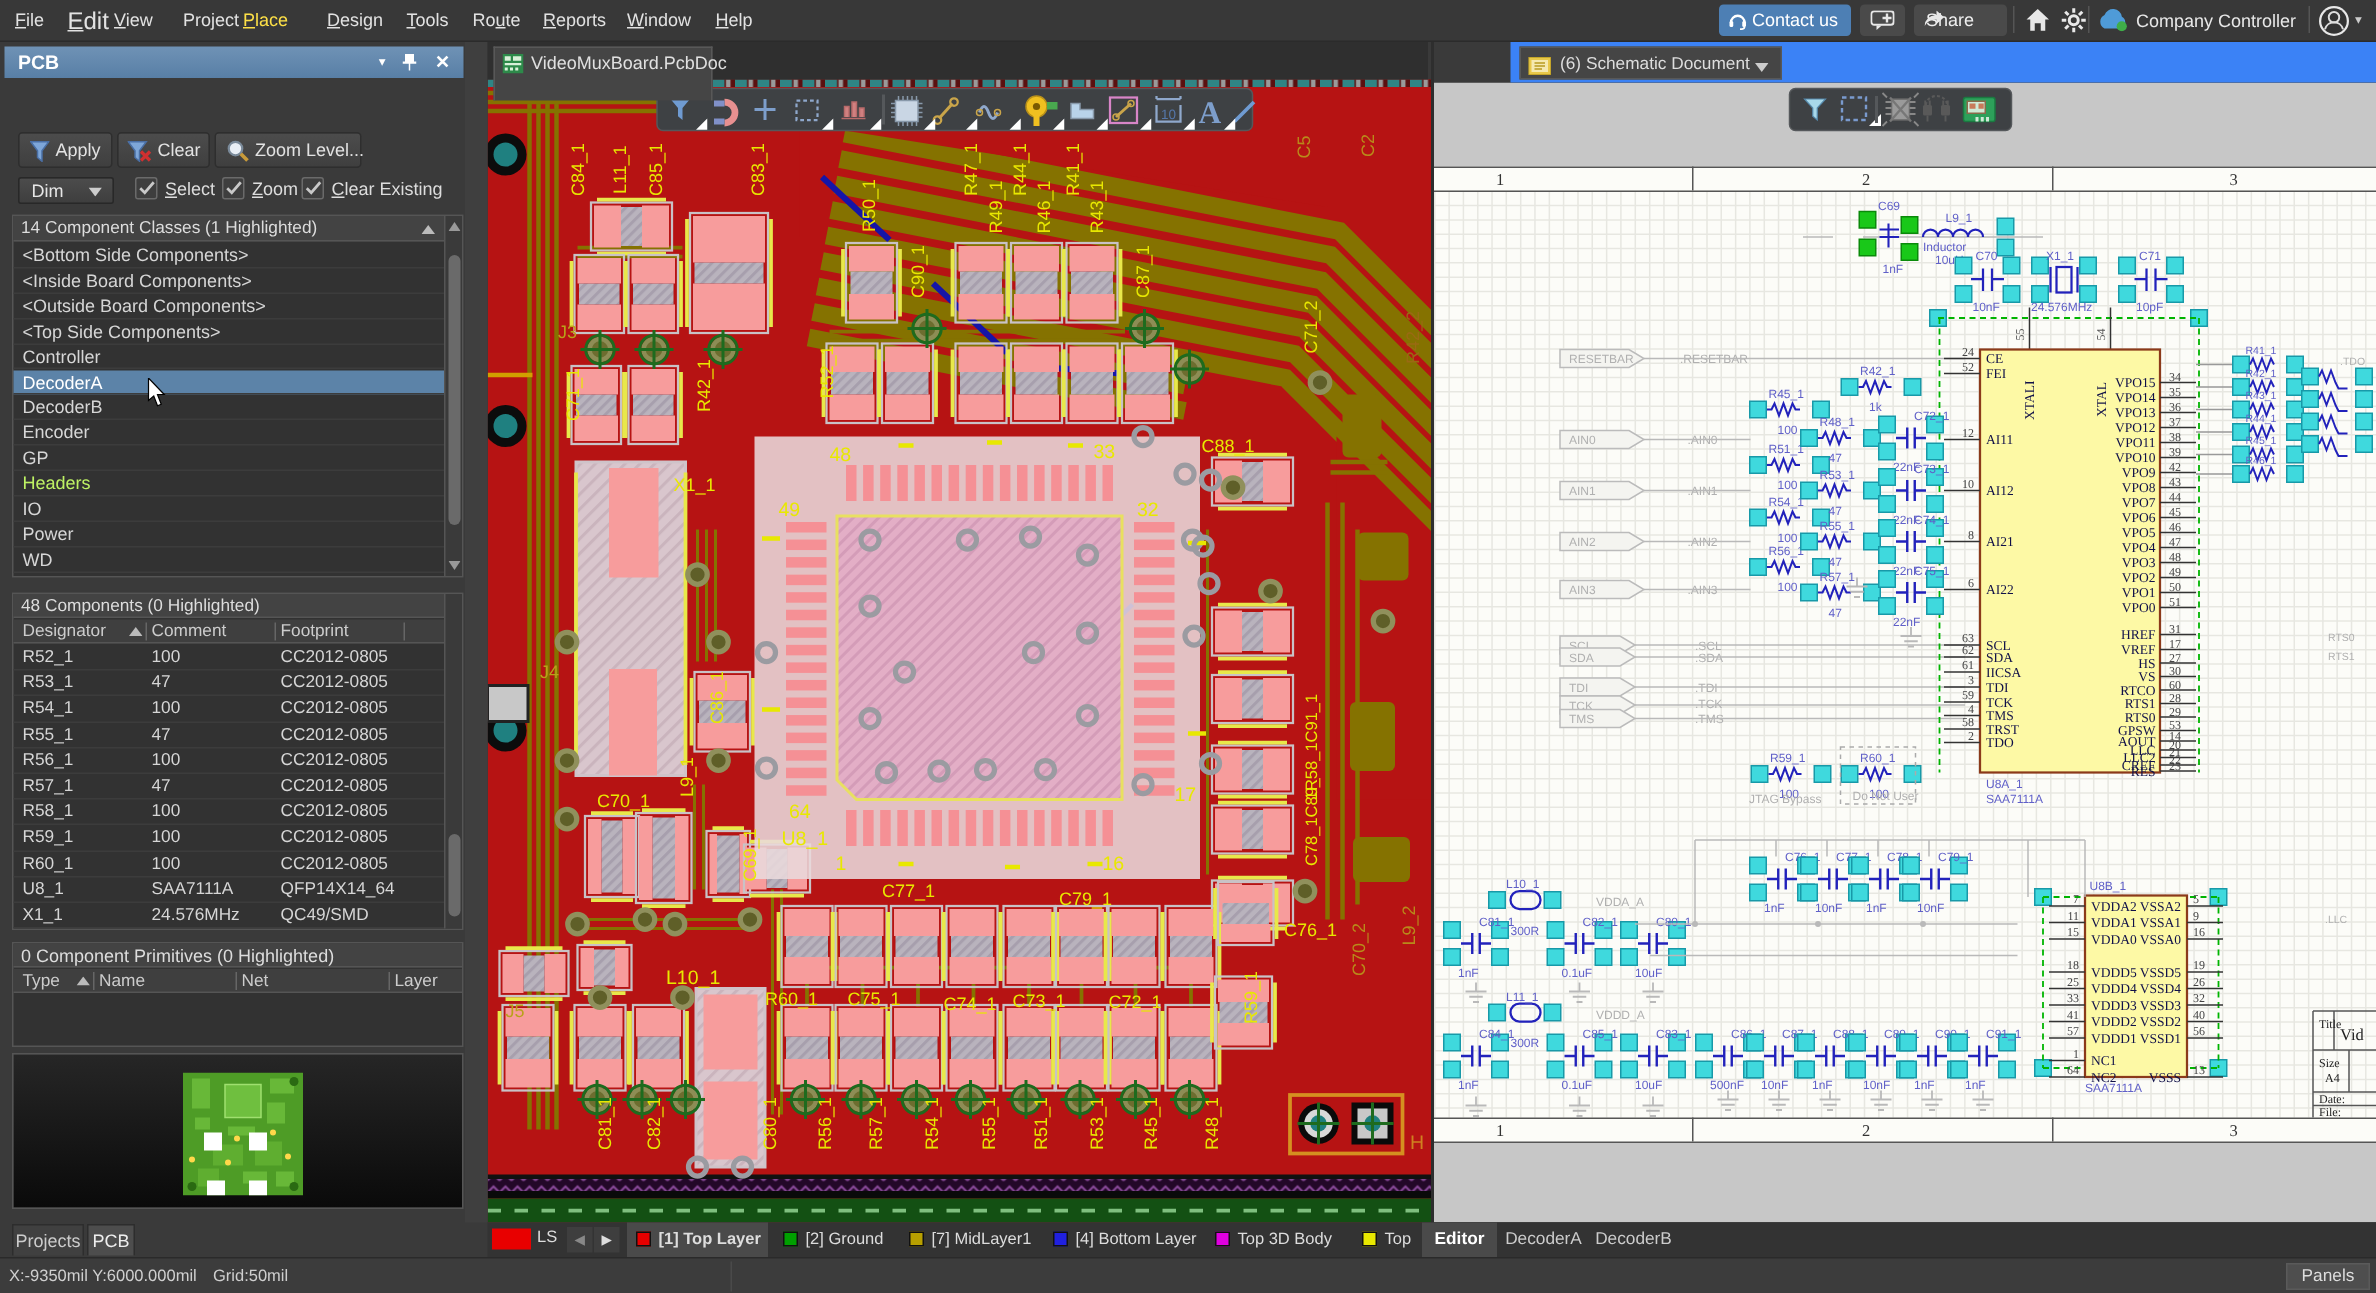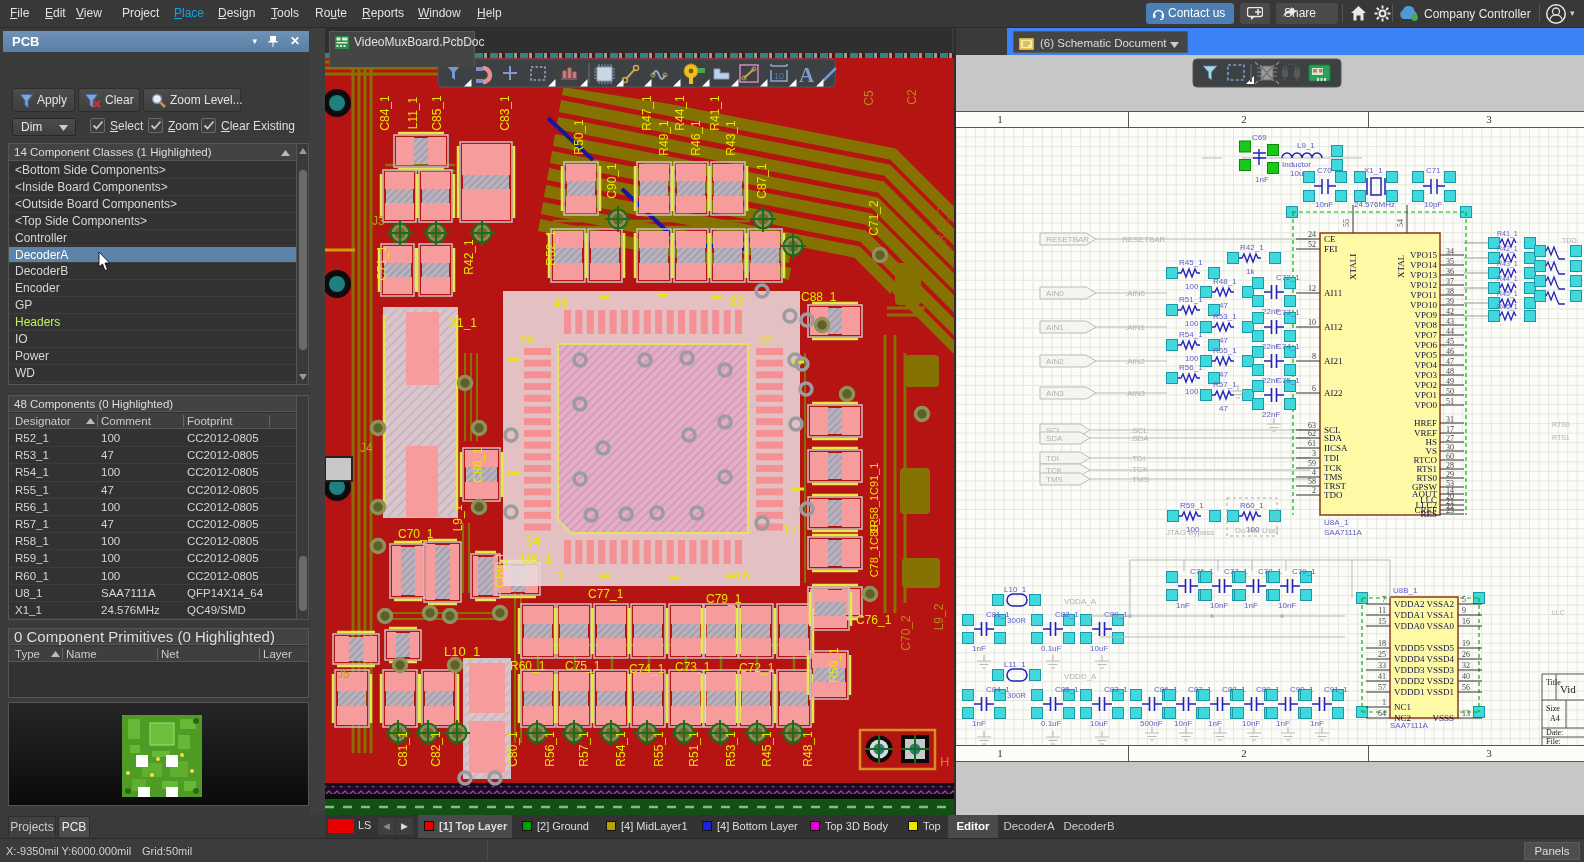--- a/index.html
+++ b/index.html
@@ -1284,24 +1284,24 @@
       <path d="M331.5 12 v3 M334.5 12 v3 M343.5 12 v3 M346.5 12 v3 M333 22 v4 M345 22 v4" stroke="#595959" stroke-width="1.3"></path>
       <rect x="357" y="10" width="21" height="16" rx="1.5" fill="#2da05a" stroke="#1a7a40"></rect>
       <rect x="359.5" y="12.5" width="12" height="8" fill="#cfe9d6" stroke="#8a6a4a"></rect>
       <rect x="361" y="14" width="4" height="3.5" fill="#c87a5a"></rect>
       <rect x="367" y="14" width="3.5" height="3.5" fill="#c87a5a"></rect>
       <path d="M366 23 v3 M369.5 23 v3 M373 23 v3" stroke="#cfe9d6" stroke-width="2"></path>
     </g>
   </svg>
 <div class="abs" style="left:0;top:0;width:1584px;height:28px;background:#383838;border-bottom:1px solid #2b2b2b">
     <span class="abs" style="left:10px;top:6px;font-size:12px;color:#e2e2e2"><u>F</u>ile</span>
-    <span class="abs" style="left:45px;top:6px;font-size:12px;color:#e2e2e2"><u>E</u>dit</span>
+    <span class="abs" style="left:45px;top:6px;font-size:16px;color:#e2e2e2"><u>E</u>dit</span>
     <span class="abs" style="left:76px;top:6px;font-size:12px;color:#e2e2e2"><u>V</u>iew</span>
     <span class="abs" style="left:122px;top:6px;font-size:12px;color:#e2e2e2">Pro<u>j</u>ect</span>
-    <span class="abs" style="left:174px;top:6px;font-size:12px;color:#0ea5e9"><u>P</u>lace</span>
+    <span class="abs" style="left:162px;top:6px;font-size:12px;color:#fde047"><u>P</u>lace</span>
     <span class="abs" style="left:218px;top:6px;font-size:12px;color:#e2e2e2"><u>D</u>esign</span>
     <span class="abs" style="left:271px;top:6px;font-size:12px;color:#e2e2e2"><u>T</u>ools</span>
     <span class="abs" style="left:315px;top:6px;font-size:12px;color:#e2e2e2">Ro<u>u</u>te</span>
     <span class="abs" style="left:362px;top:6px;font-size:12px;color:#e2e2e2"><u>R</u>eports</span>
     <span class="abs" style="left:418px;top:6px;font-size:12px;color:#e2e2e2"><u>W</u>indow</span>
     <span class="abs" style="left:477px;top:6px;font-size:12px;color:#e2e2e2"><u>H</u>elp</span>
     <div class="abs" style="left:1146px;top:3px;width:88px;height:21px;background:#4d7fb4;border-radius:3px;color:#fff;font-size:12px;line-height:21px;padding-left:22px">Contact us</div>
 <svg class="abs" style="left:1152px;top:7px" width="13" height="13" viewBox="0 0 13 13">
       <path d="M2 8 a4.5 4.5 0 0 1 9 0" fill="none" stroke="#fff" stroke-width="1.6"></path>
       <rect x="1" y="7" width="2.5" height="4" rx="1" fill="#fff"></rect>
@@ -1473,21 +1473,21 @@
       <div class="abs" style="left:0;top:206.0px;width:287px;height:17.2px;color:#d6d6d6;font-size:11.5px;line-height:17px;border-bottom:1px solid #3c3c3c">
         <span style="position:absolute;left:6px">X1_1</span>
         <span style="position:absolute;left:92px">24.576MHz</span>
         <span style="position:absolute;left:178px">QC49/SMD</span>
       </div>
       <div class="abs" style="left:287px;top:0;width:12px;height:223px;background:#3a3a3a;border-left:1px solid #555">
         <div style="position:absolute;left:2px;top:160px;width:8px;height:55px;background:#6a6a6a;border-radius:4px"></div>
       </div>
     </div>
     <div class="abs" style="left:8px;top:600px;width:301px;height:70px;background:#323232;border:1px solid #555">
-      <div class="abs" style="left:0;top:0;width:299px;height:16px;background:#434343;border-bottom:1px solid #555;color:#ddd;font-size:15px;line-height:16px;padding-left:5px">0 Component Primitives (0 Highlighted)</div>
+      <div class="abs" style="left:0;top:0;width:299px;height:16px;background:#434343;border-bottom:1px solid #555;color:#ddd;font-size:12px;line-height:16px;padding-left:5px">0 Component Primitives (0 Highlighted)</div>
       <div class="abs" style="left:0;top:17px;width:299px;height:16px;background:#3f3f3f;border-bottom:1px solid #555;color:#ccc;font-size:11.5px;line-height:16px">
         <span style="position:absolute;left:6px">Type</span>
         <svg style="position:absolute;left:42px;top:5px" width="9" height="6">
           <path d="M4.5 0 L9 6 H0 Z" fill="#bbb"></path>
         </svg>
         <span style="position:absolute;left:57px">Name</span>
         <span style="position:absolute;left:152px">Net</span>
         <span style="position:absolute;left:254px">Layer</span>
         <span style="position:absolute;left:53px;top:2px;width:1px;height:12px;background:#666"></span>
         <span style="position:absolute;left:148px;top:2px;width:1px;height:12px;background:#666"></span>
@@ -1556,21 +1556,21 @@
     <div class="abs" style="left:93px;top:0;width:94px;height:23px;background:#4a4a4a;color:#ddd;font-size:11px;line-height:22px">
       <span style="position:absolute;left:6px;top:6px;width:10px;height:10px;background:#e80000;border:1px solid #111"></span>
       <span style="position:absolute;left:21px;font-weight:bold;white-space:nowrap">[1] Top Layer</span>
     </div>
     <div class="abs" style="left:191px;top:0;width:80px;height:23px;color:#ddd;font-size:11px;line-height:22px">
       <span style="position:absolute;left:6px;top:6px;width:10px;height:10px;background:#00a000;border:1px solid #111"></span>
       <span style="position:absolute;left:21px;white-space:nowrap">[2] Ground</span>
     </div>
     <div class="abs" style="left:275px;top:0;width:92px;height:23px;color:#ddd;font-size:11px;line-height:22px">
       <span style="position:absolute;left:6px;top:6px;width:10px;height:10px;background:#b8a000;border:1px solid #111"></span>
-      <span style="position:absolute;left:21px;white-space:nowrap">[4] MidLayer1</span>
+      <span style="position:absolute;left:21px;white-space:nowrap">[7] MidLayer1</span>
     </div>
     <div class="abs" style="left:371px;top:0;width:104px;height:23px;color:#ddd;font-size:11px;line-height:22px">
       <span style="position:absolute;left:6px;top:6px;width:10px;height:10px;background:#2020e0;border:1px solid #111"></span>
       <span style="position:absolute;left:21px;white-space:nowrap">[4] Bottom Layer</span>
     </div>
     <div class="abs" style="left:479px;top:0;width:94px;height:23px;color:#ddd;font-size:11px;line-height:22px">
       <span style="position:absolute;left:6px;top:6px;width:10px;height:10px;background:#e000e0;border:1px solid #111"></span>
       <span style="position:absolute;left:21px;white-space:nowrap">Top 3D Body</span>
     </div>
     <div class="abs" style="left:577px;top:0;width:46px;height:23px;color:#ddd;font-size:11px;line-height:22px">

